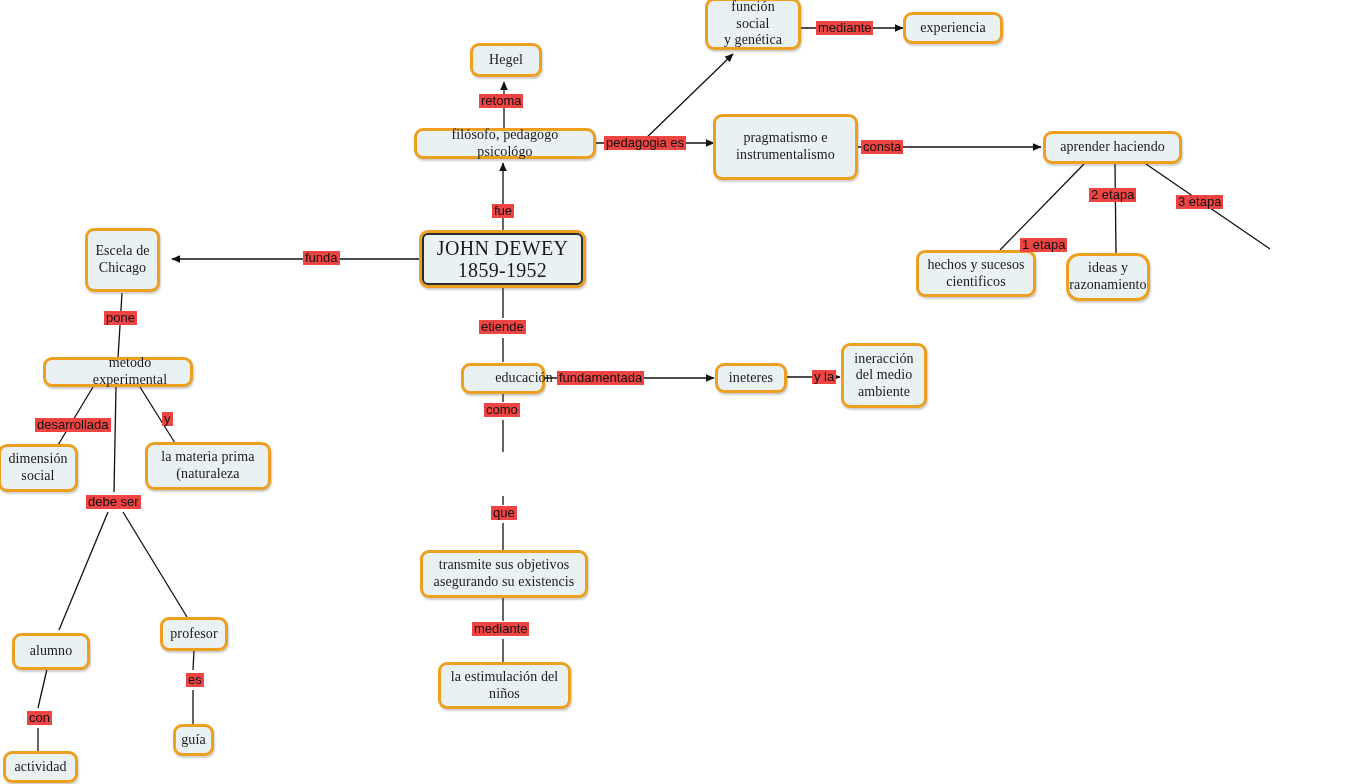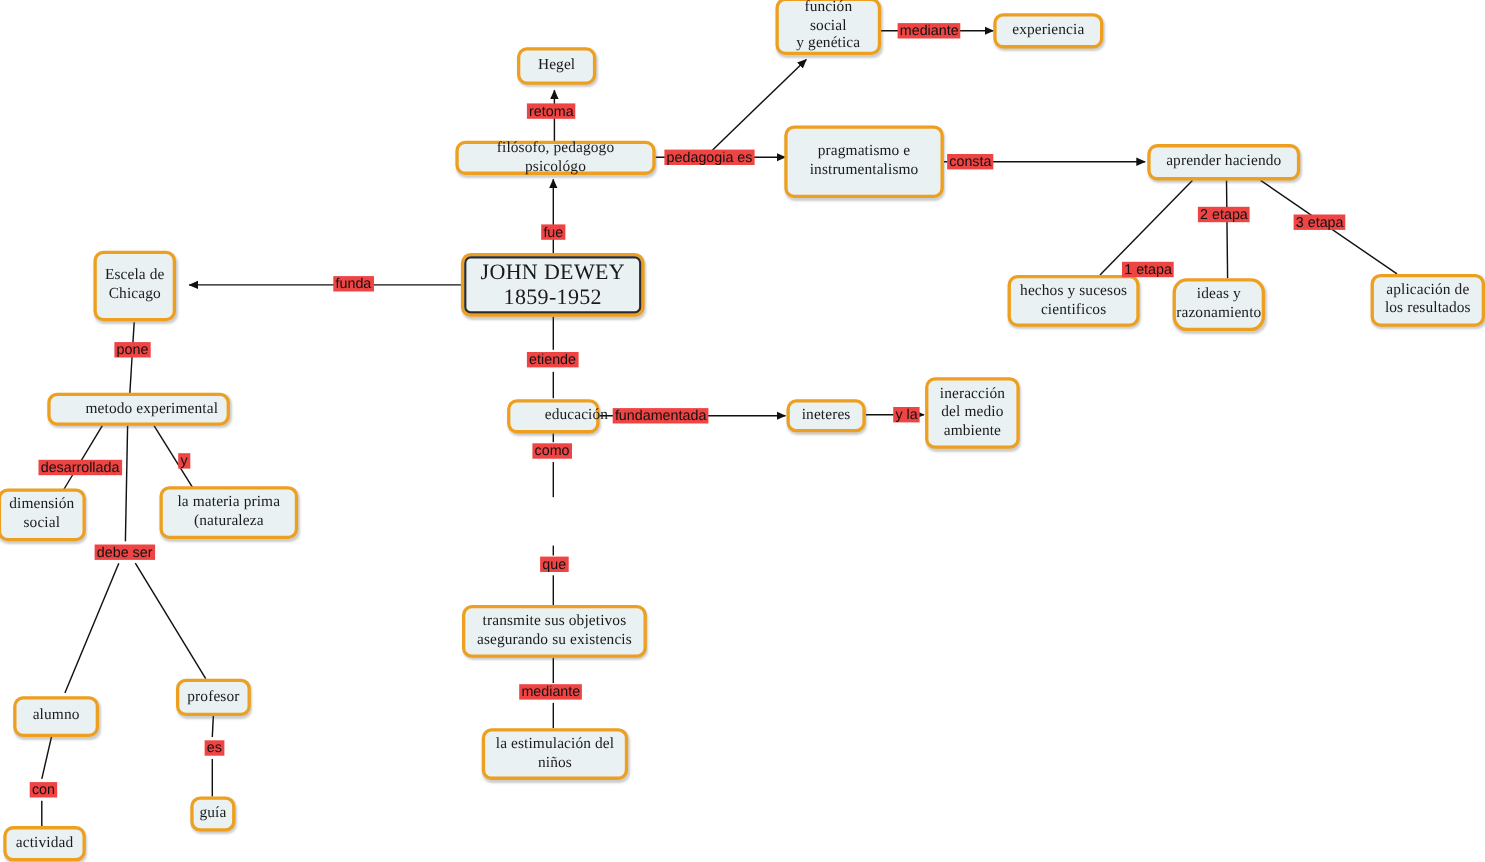--- a/index.html
+++ b/index.html
@@ -146,30 +146,28 @@
 instrumentalismo</div>
 
   <div class="node" style="left:1043px; top:131px; width:139px; height:33px;">aprender haciendo</div>
 
   <div class="node" style="left:916px; top:250px; width:120px; height:47px;">hechos y sucesos
 cientificos</div>
 
   <div class="node" style="left:1066px; top:253px; width:84px; height:48px;border-radius:13px;">ideas y
 razonamiento</div>
 
-  <div class="node" style="left:1246px; top:249px; width:104px; height:48px;">aplicación de
-los resultados</div>
 
   <div class="node" style="left:85px; top:228px; width:75px; height:64px;">Escela de
 Chicago</div>
 
   <div class="node central" style="left:419px; top:230px; width:167px; height:58px;">JOHN DEWEY
 1859-1952</div>
 
-  <div class="node" style="left:43px; top:357px; width:166px; height:30px;padding-left:30px;">metodo experimental</div>
+  <div class="node" style="left:43px; top:357px; width:150px; height:30px;padding-left:30px;">metodo experimental</div>
 
   <div class="node" style="left:-2px; top:444px; width:80px; height:48px;">dimensión
 social</div>
 
   <div class="node" style="left:145px; top:442px; width:126px; height:48px;">la materia prima
 (naturaleza</div>
 
   <div class="node" style="left:12px; top:633px; width:78px; height:37px;">alumno</div>
 
   <div class="node" style="left:160px; top:617px; width:68px; height:34px;">profesor</div>

